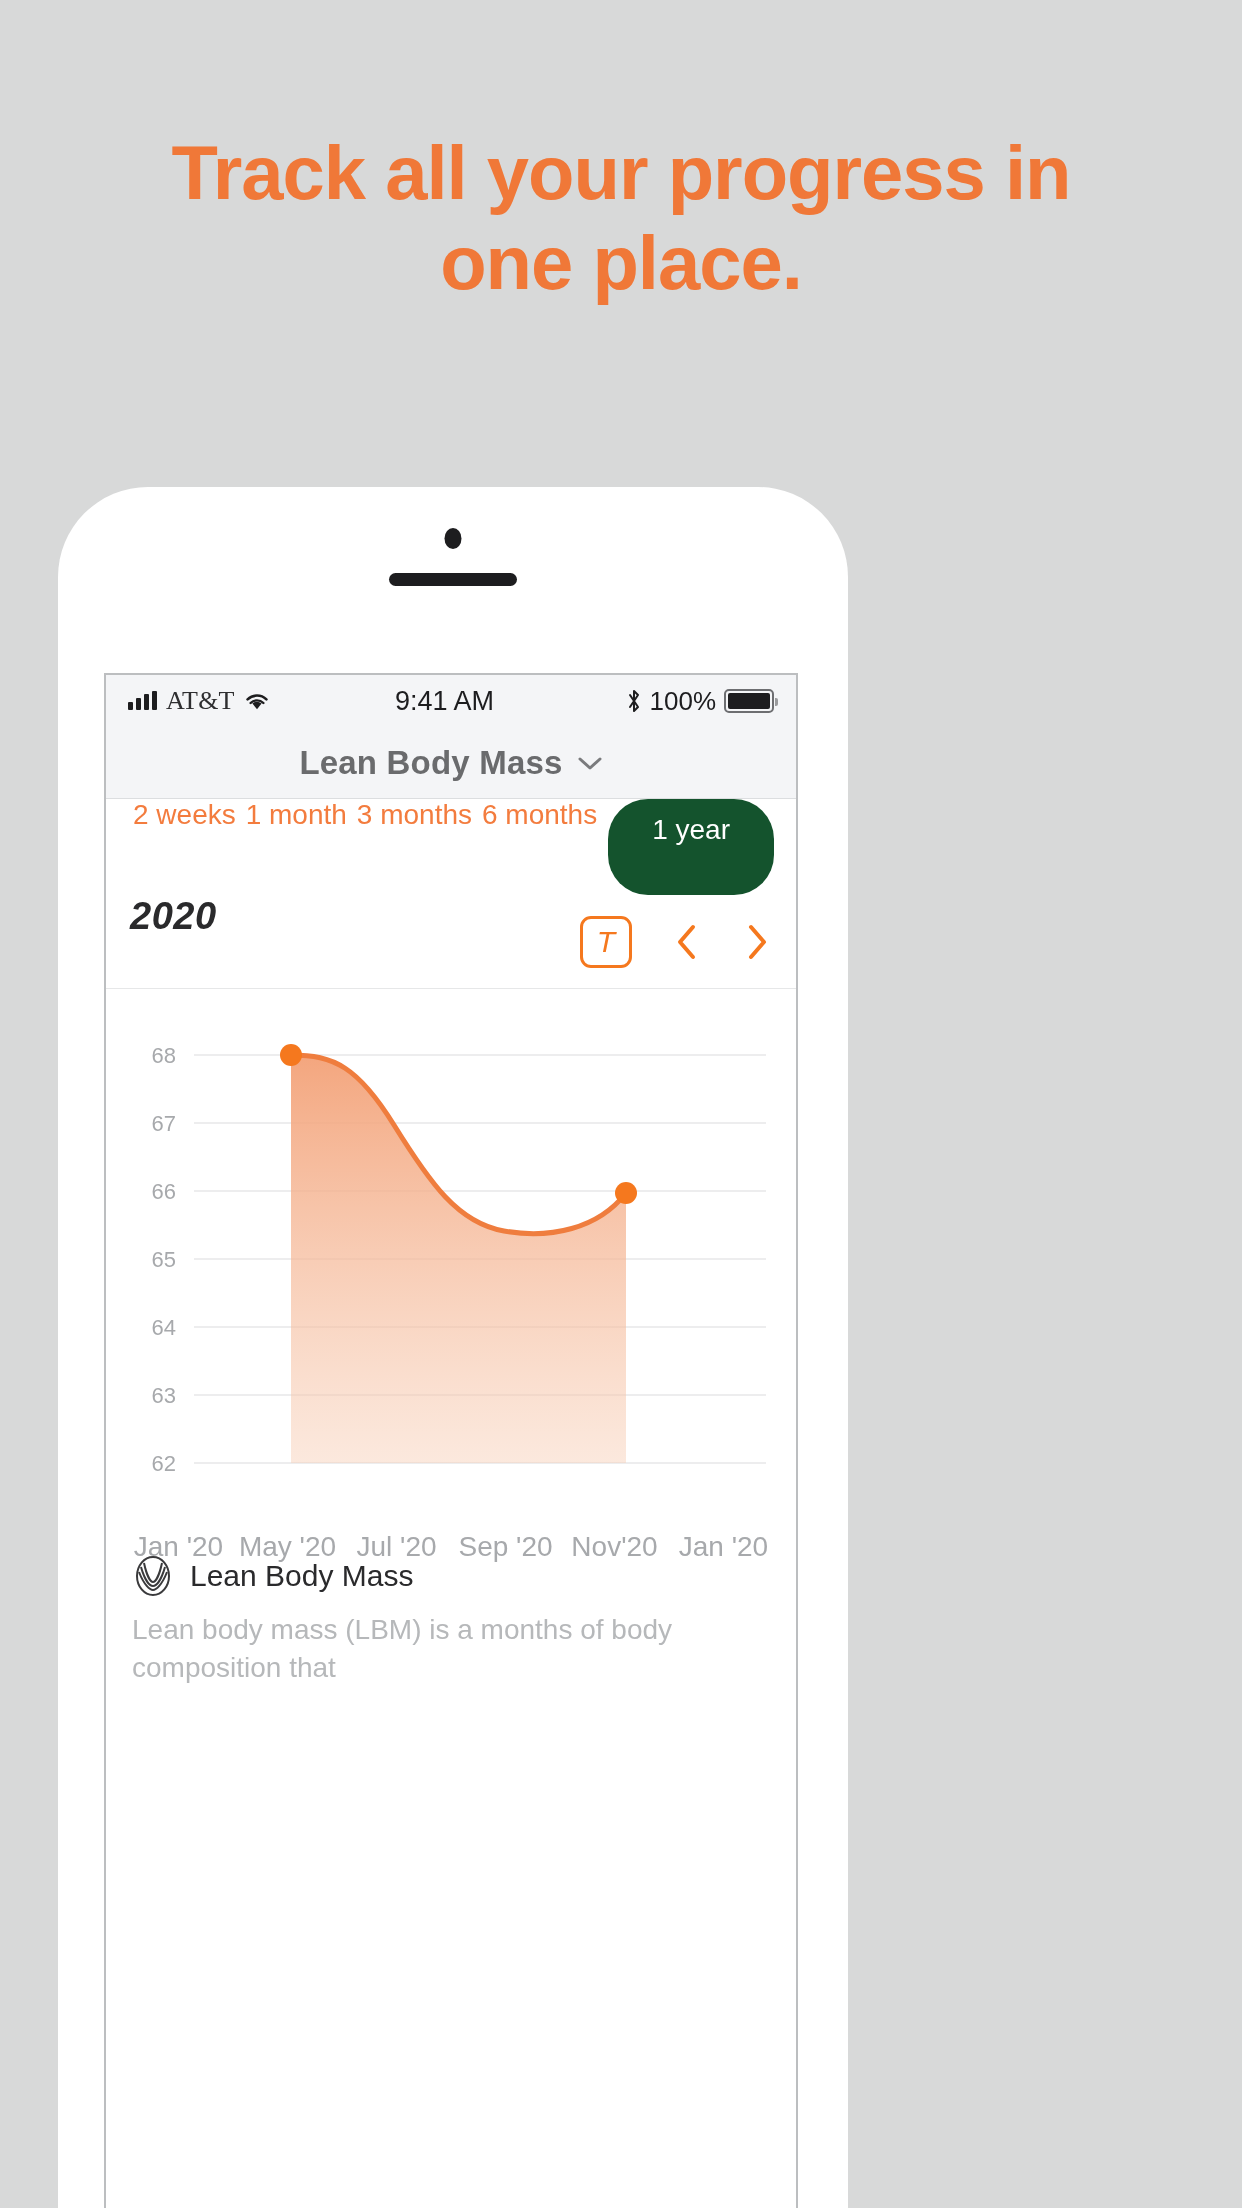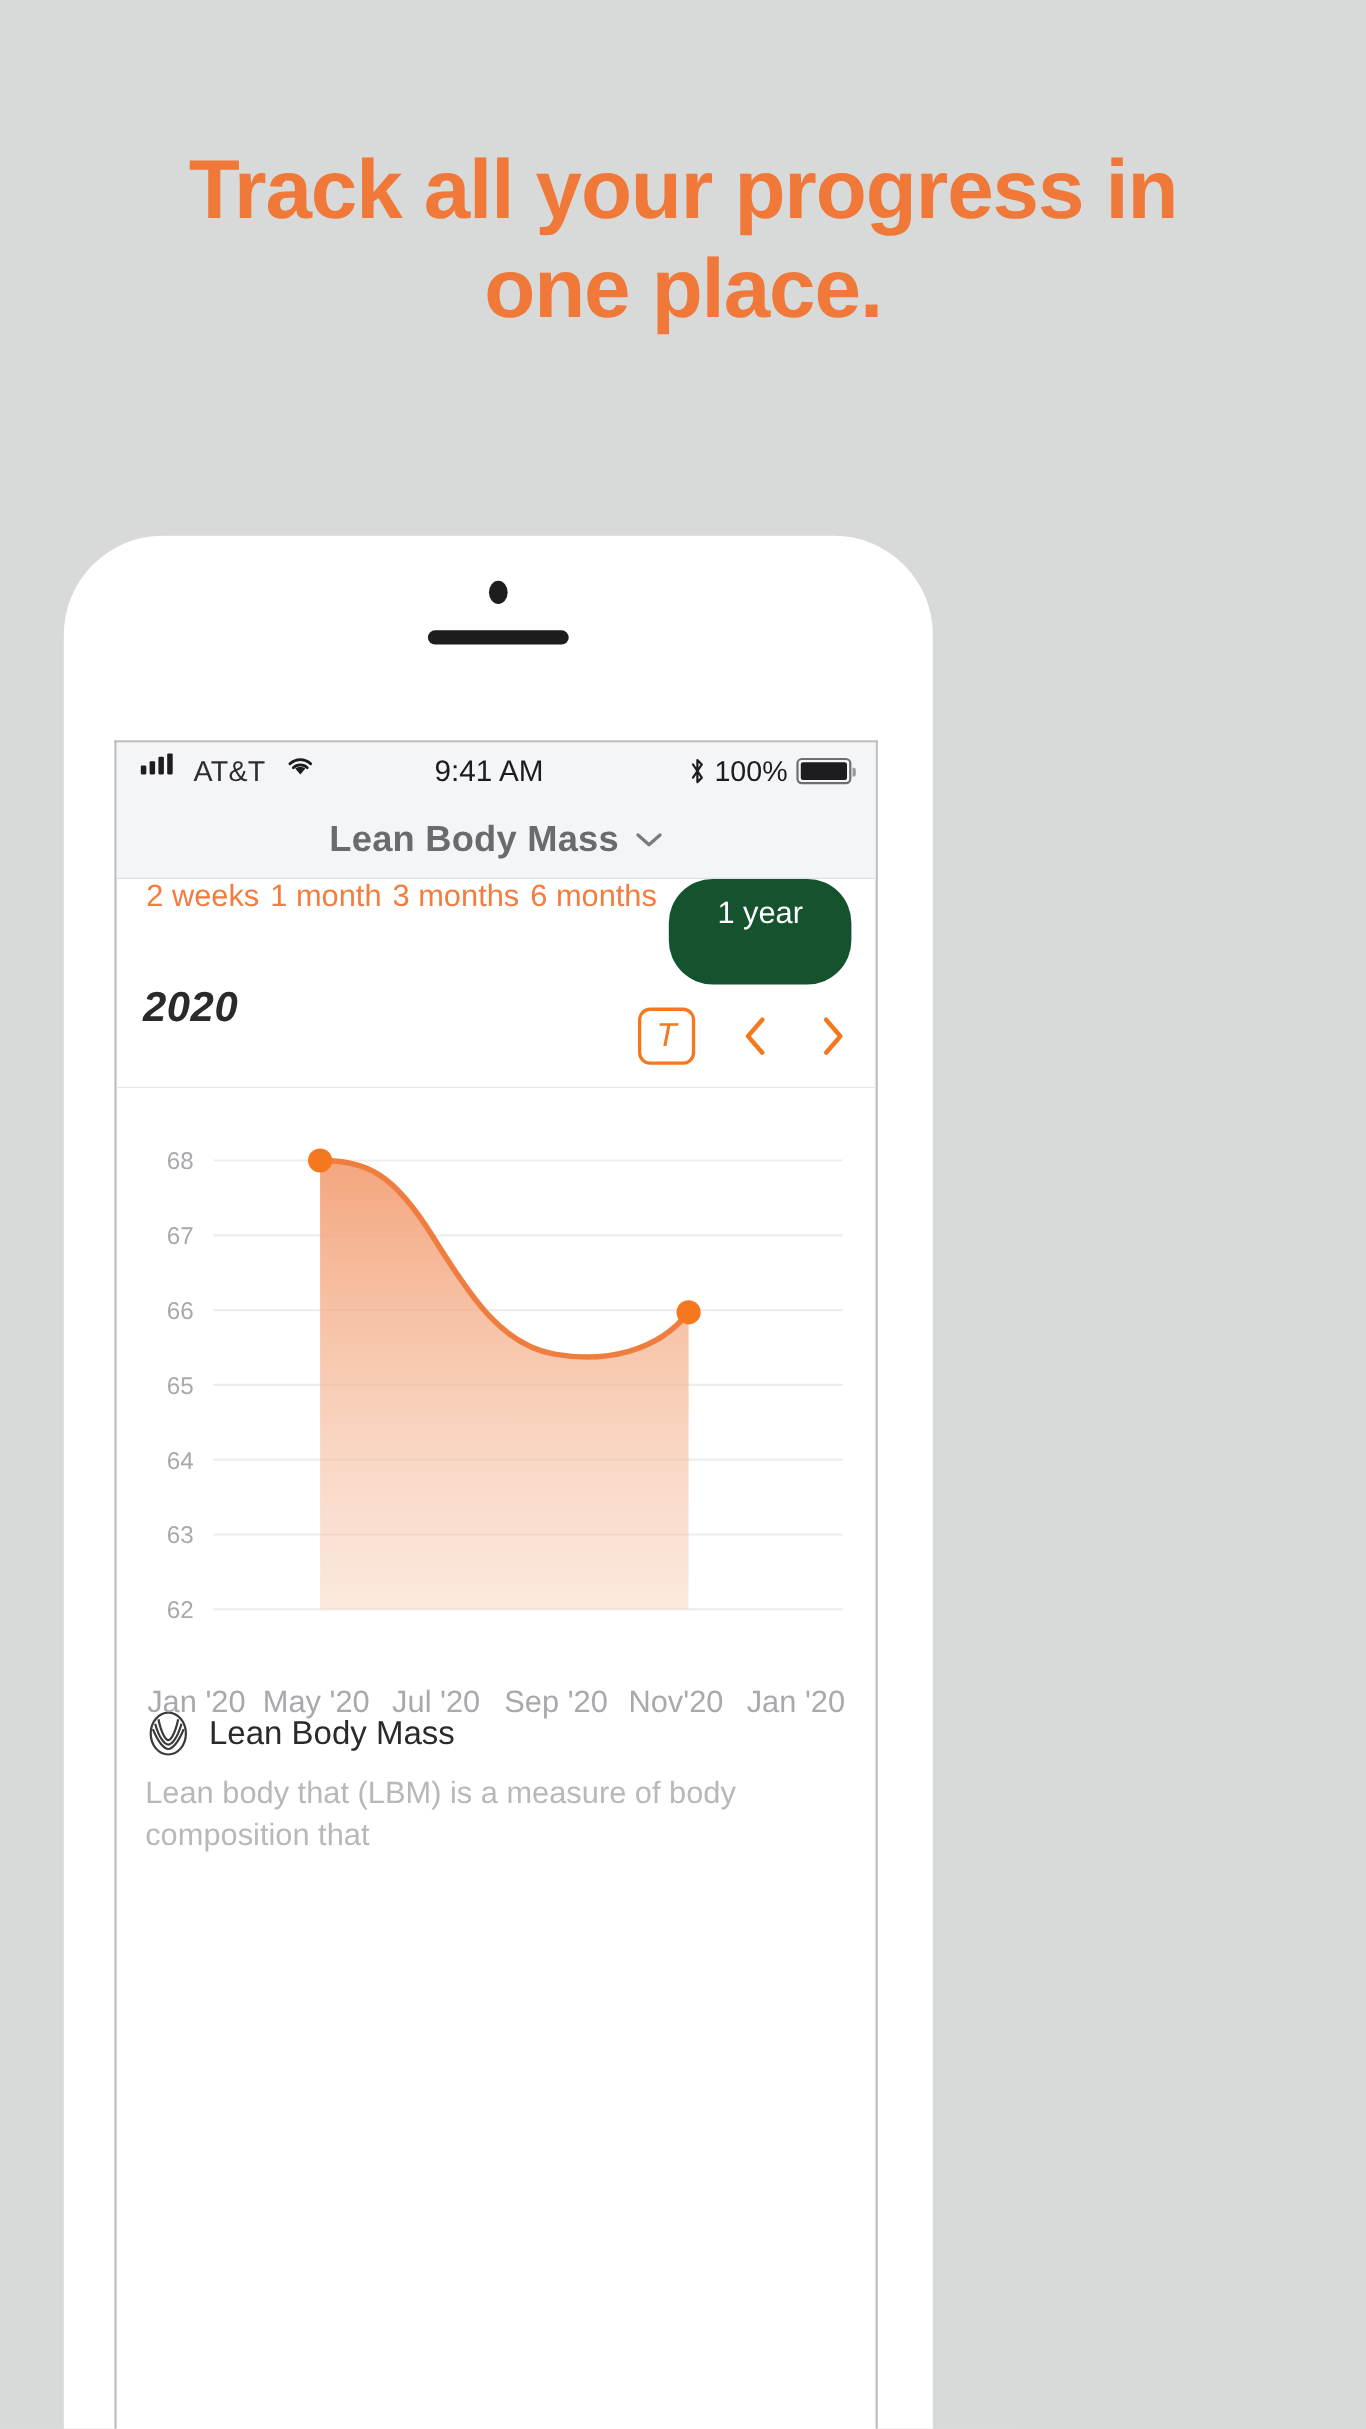--- a/index.html
+++ b/index.html
@@ -58,21 +58,21 @@
   }
 
   
   .statusbar {
     height: 52px;
     background: #f4f5f7;
     display: flex; align-items: center;
     padding: 0 22px;
     position: relative;
   }
-  .sb-left { display: flex; align-items: flex-start; gap: 19px; }
+  .sb-left { display: flex; align-items: center; gap: 9px; font-family: Liberation Serif, serif; }
   .bars { display: flex; align-items: flex-end; gap: 3px; height: 18px; }
   .bars i { display:block; width: 5px; background: #1d1d1f; border-radius: 1px; }
   .bars i:nth-child(1){ height: 8px; }
   .bars i:nth-child(2){ height: 12px; }
   .bars i:nth-child(3){ height: 16px; }
   .bars i:nth-child(4){ height: 19px; }
   .carrier { font-size: 26px; color: #2e2e30; letter-spacing: 0.2px; }
   .wifi { width: 26px; height: 20px; }
   .sb-time {
     position: absolute; left: 0; right: 13px; text-align: center;
@@ -298,19 +298,19 @@
         <span class="lbm-icon">
           <svg viewBox="0 0 42 42" width="42" height="42">
             <ellipse cx="21" cy="21" rx="16" ry="19" fill="none" stroke="#3a3a3c" stroke-width="2"></ellipse>
             <path d="M7 17 C12 30 18 35 21 35 C24 35 30 30 35 17" fill="none" stroke="#3a3a3c" stroke-width="2"></path>
             <path d="M9 12 C13 26 18 31 21 31 C24 31 29 26 33 12" fill="none" stroke="#3a3a3c" stroke-width="2"></path>
             <path d="M12 8 C15 22 19 27 21 27 C23 27 27 22 30 8" fill="none" stroke="#3a3a3c" stroke-width="2"></path>
           </svg>
         </span>
         <span class="info-title">Lean Body Mass</span>
       </div>
-      <div class="info-body">Lean body that (LBM) is a measure of body composition that</div>
+      <div class="info-body">Lean body mass (LBM) is a months of body composition that</div>
     </div>
 
   </div>
 </div>
 
 </div>
 
 </body></html>

